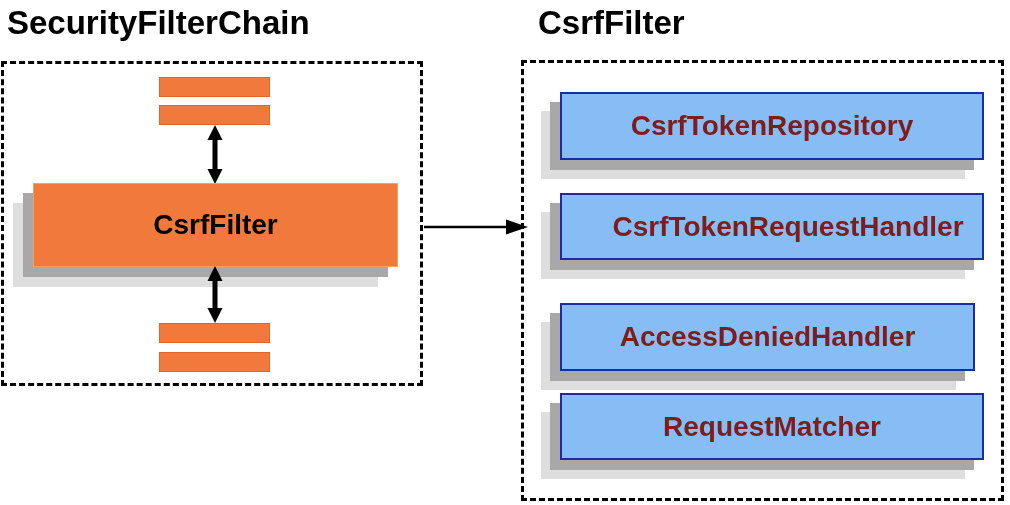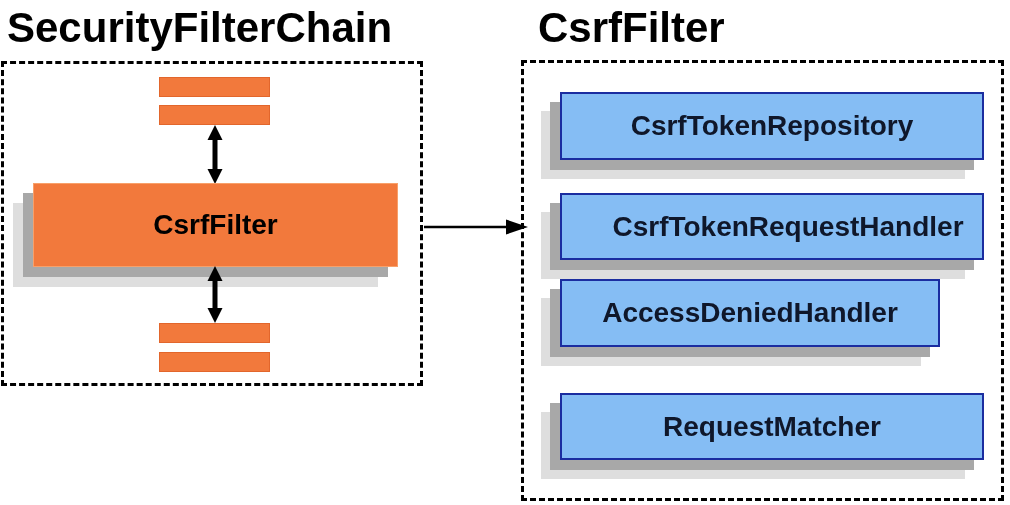--- a/index.html
+++ b/index.html
@@ -12,21 +12,21 @@
     position: relative;
     width: 1010px;
     height: 505px;
     background: #ffffff;
     overflow: hidden;
     color: #000;
   }
   .abs { position: absolute; box-sizing: border-box; }
 
   .panel-title {
-    font-size: 42px;
+    font-size: 33px;
     font-weight: bold;
     color: #000;
     white-space: nowrap;
     line-height: 1.1;
   }
 
   .dashed-panel {
     border: 3px dashed var(--frame, #000);
     background: transparent;
   }
@@ -52,21 +52,21 @@
   .component-box {
     background: var(--blue-fill, #85BDF4);
     border: 2px solid var(--blue-border, #1B2DA0);
     box-shadow: -10px 10px 0 var(--shadow-dark, #A8A8A8),
                 -19px 19px 0 var(--shadow-light, #DEDEDE);
     display: flex;
     align-items: center;
     justify-content: center;
     font-size: 28px;
     font-weight: bold;
-    color: #0f172a;
+    color: #7f1d1d;
   }
 
   .arrow-svg { display: block; color: var(--arrow, #000); }
 </style>
 </head>
 <body>
 
 <div class="canvas">
 
   <div class="abs panel-title" style="left:7px; top:5px;">SecurityFilterChain</div>
@@ -110,21 +110,21 @@
   <div class="abs dashed-panel" style="left:521px; top:60px; width:483px; height:441px;"></div>
 
   <div class="abs component-box" style="left:560px; top:92px; width:424px; height:68px;">
     <span>CsrfTokenRepository</span>
   </div>
 
   <div class="abs component-box" style="left:560px; top:193px; width:424px; height:67px;padding-left:32px;">
     <span>CsrfTokenRequestHandler</span>
   </div>
 
-  <div class="abs component-box" style="left:560px; top:279px; width:380px; height:68px;">
+  <div class="abs component-box" style="left:560px; top:303px; width:415px; height:68px;">
     <span>AccessDeniedHandler</span>
   </div>
 
   <div class="abs component-box" style="left:560px; top:393px; width:424px; height:67px;">
     <span>RequestMatcher</span>
   </div>
 
 </div>
 
 </body></html>

